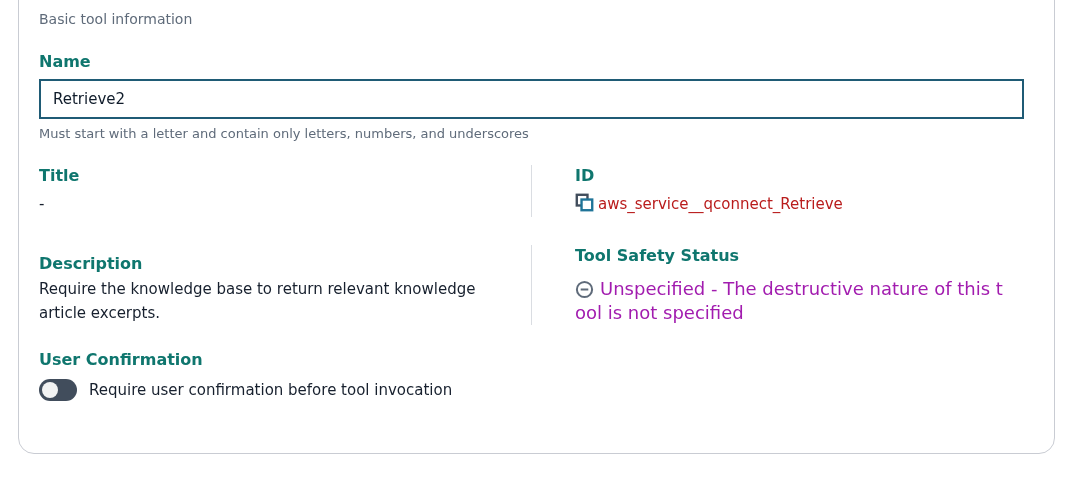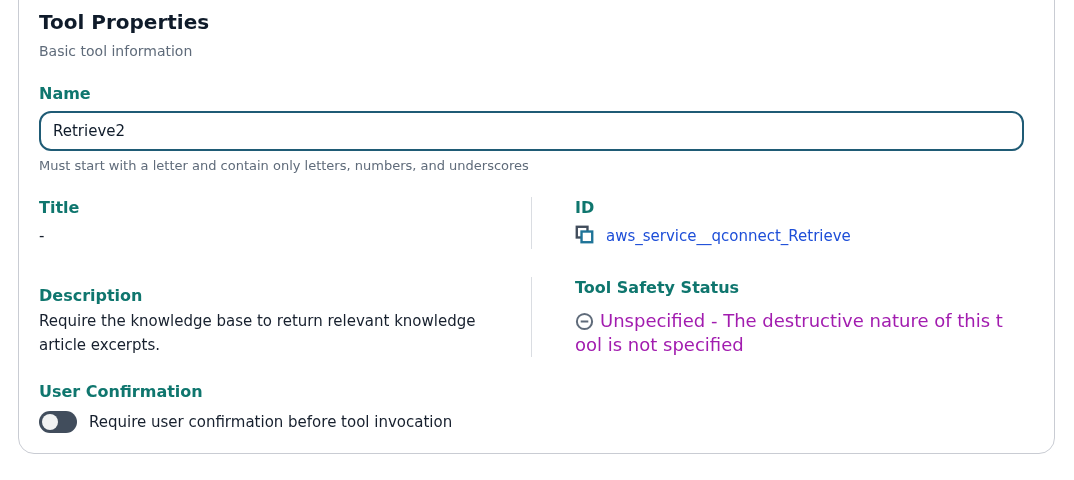--- a/index.html
+++ b/index.html
@@ -34,21 +34,21 @@
     font-size: 16px; line-height: 22px;
     font-weight: 700; color: #0f766e;
   }
 
   .name-block { margin-top: 22px; }
   .name-input {
     display: block;
     margin-top: 6px;
     width: 985px; height: 40px;
     border: 2px solid #1f5b75;
-    border-radius: 12px;
+    border-radius: 0;
     padding: 0 12px;
     font-family: "DejaVu Sans", "Liberation Sans", sans-serif;
     font-size: 15px; color: #0f1b2a;
     background: #ffffff;
     outline: none;
   }
   .helper-text {
     margin-top: 6px;
     font-size: 13px; line-height: 18px;
     color: #5f6b7a;
@@ -66,22 +66,22 @@
     color: #17202e;
   }
   .field-text {
     margin-top: 2px;
     font-size: 15px; line-height: 24px;
     color: #17202e;
   }
 
   .id-line {
     margin-top: 4px;
-    display: flex; align-items: center; gap: 12px;
-    font-size: 15px; line-height: 26px; color: #1d4ed8;
+    display: flex; align-items: center; gap: 4px;
+    font-size: 15px; line-height: 26px; color: #b91c1c;
   }
   .copy-btn {
     display: inline-flex; align-items: center; justify-content: center;
     background: none; border: none; padding: 0; cursor: pointer;
   }
 
   .status-line {
     margin-top: 10px;
     max-width: 438px;
     font-size: 18px; line-height: 24px;
@@ -110,21 +110,20 @@
     background: #f2f3f3;
   }
   .toggle-label { font-size: 15px; line-height: 22px; color: #17202e; }
 </style>
 </head>
 <body>
 
 <div class="card">
   <div class="card-inner">
 
-    <div class="panel-title">Tool Properties</div>
     <div class="panel-subtitle">Basic tool information</div>
 
     <div class="name-block">
       <div class="field-label">Name</div>
       <input class="name-input" type="text" value="Retrieve2" style="">
       <div class="helper-text">Must start with a letter and contain only letters, numbers, and underscores</div>
     </div>
 
     <div class="field-row row-1">
       <div class="col-left">

